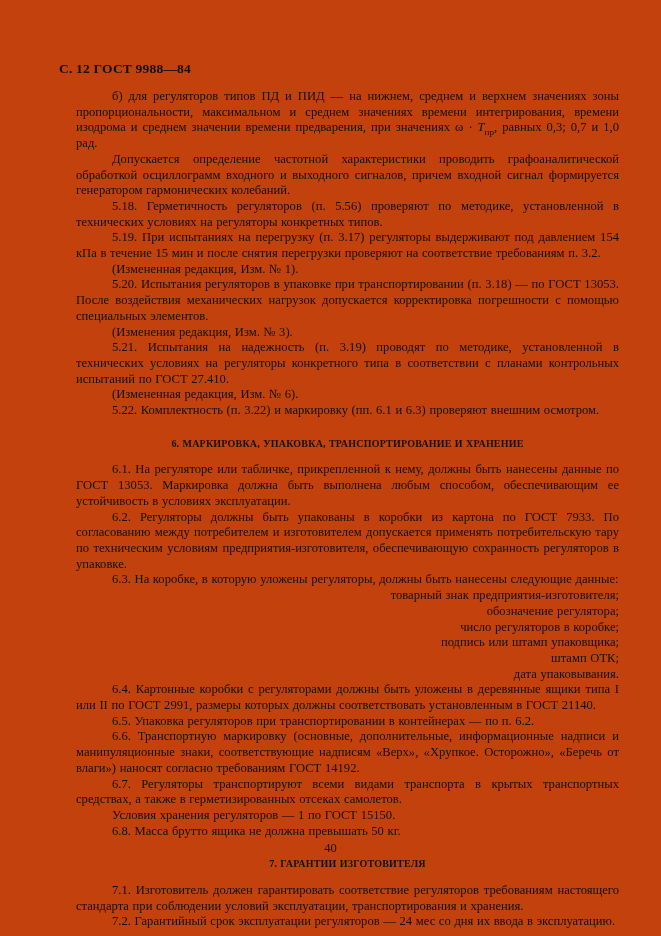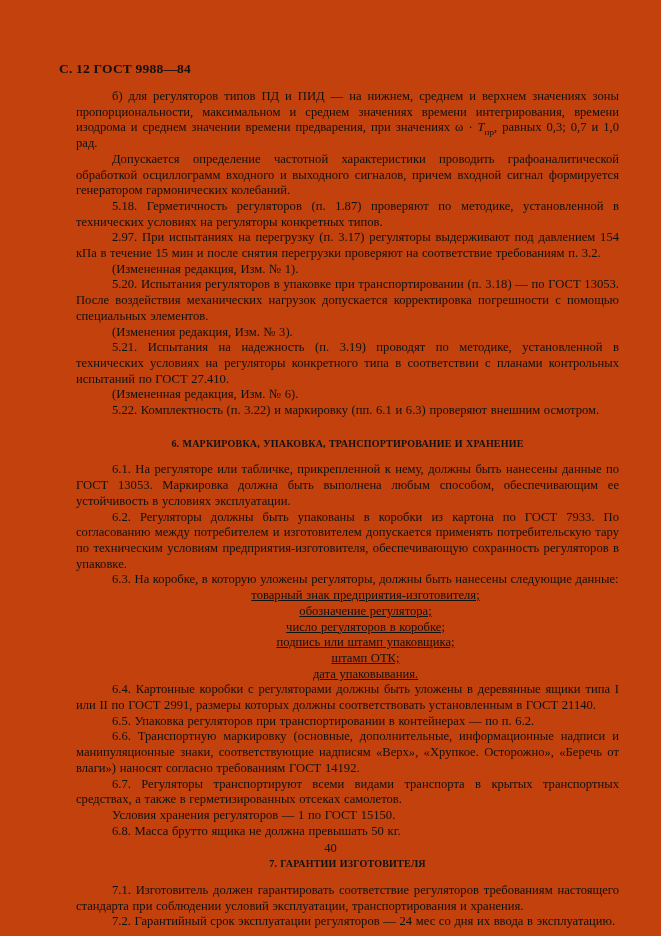--- a/index.html
+++ b/index.html
@@ -38,22 +38,21 @@
     line-height: 15.7px;
     text-align: justify;
     text-indent: 36px;
     word-spacing: 0.5px;
   }
   .para.bold {
     font-weight: normal;
     text-align: left;
   }
   .para.list {
-    text-align: center;
-    text-decoration: underline;
+    text-align: right;
   }
   .para.heading {
     text-align: center;
     text-indent: 0;
     font-weight: bold;
     font-size: 10px;
     margin-top: 17px;
     margin-bottom: 11px;
     letter-spacing: 0.2px;
   }
@@ -76,22 +75,22 @@
 </style>
 </head>
 <body>
 
 <div class="page">
   <div class="doc-header">С. 12 ГОСТ 9988—84</div>
 
   <div class="doc-content">
       <p class="para body"><span>б) для регуляторов типов ПД и ПИД — на нижнем, среднем и верхнем значениях зоны пропорциональности, максимальном и среднем значениях времени интегрирования, времени изодрома и среднем значении времени предварения, при значениях ω · </span><span class="run-italic">T</span><span class="run-sub">пр</span><span>, равных 0,3; 0,7 и 1,0 рад.</span></p>
       <p class="para body"><span>Допускается определение частотной характеристики проводить графоаналитической обработкой осциллограмм входного и выходного сигналов, причем входной сигнал формируется генератором гармонических колебаний.</span></p>
-      <p class="para body"><span>5.18. Герметичность регуляторов (п. 1.87) проверяют по методике, установленной в технических условиях на регуляторы конкретных типов.</span></p>
-      <p class="para body"><span>2.97. При испытаниях на перегрузку (п. 3.17) регуляторы выдерживают под давлением 154 кПа в течение 15 мин и после снятия перегрузки проверяют на соответствие требованиям п. 3.2.</span></p>
+      <p class="para body"><span>5.18. Герметичность регуляторов (п. 5.56) проверяют по методике, установленной в технических условиях на регуляторы конкретных типов.</span></p>
+      <p class="para body"><span>5.19. При испытаниях на перегрузку (п. 3.17) регуляторы выдерживают под давлением 154 кПа в течение 15 мин и после снятия перегрузки проверяют на соответствие требованиям п. 3.2.</span></p>
       <p class="para bold"><span>(Измененная редакция, Изм. № 1).</span></p>
       <p class="para body"><span>5.20. Испытания регуляторов в упаковке при транспортировании (п. 3.18) — по ГОСТ 13053. После воздействия механических нагрузок допускается корректировка погрешности с помощью специальных элементов.</span></p>
       <p class="para bold"><span>(Изменения редакция, Изм. № 3).</span></p>
       <p class="para body"><span>5.21. Испытания на надежность (п. 3.19) проводят по методике, установленной в технических условиях  на регуляторы конкретного  типа  в соответствии с планами контрольных испытаний по ГОСТ 27.410.</span></p>
       <p class="para bold"><span>(Измененная редакция, Изм. № 6).</span></p>
       <p class="para body"><span>5.22. Комплектность (п. 3.22) и маркировку (пп. 6.1 и 6.3) проверяют внешним осмотром.</span></p>
       <p class="para heading"><span>6. МАРКИРОВКА, УПАКОВКА, ТРАНСПОРТИРОВАНИЕ И ХРАНЕНИЕ</span></p>
       <p class="para body"><span>6.1. На регуляторе или табличке, прикрепленной к нему, должны быть нанесены данные по ГОСТ 13053. Маркировка должна быть выполнена любым способом, обеспечивающим ее устойчивость в условиях эксплуатации.</span></p>
       <p class="para body"><span>6.2. Регуляторы должны быть упакованы в коробки из картона по ГОСТ 7933. По согласованию между потребителем и изготовителем допускается применять потребительскую тару по техническим условиям предприятия-изготовителя, обеспечивающую сохранность регуляторов в упаковке.</span></p>
       <p class="para body"><span>6.3. На коробке, в которую уложены регуляторы, должны быть нанесены следующие данные:</span></p>

